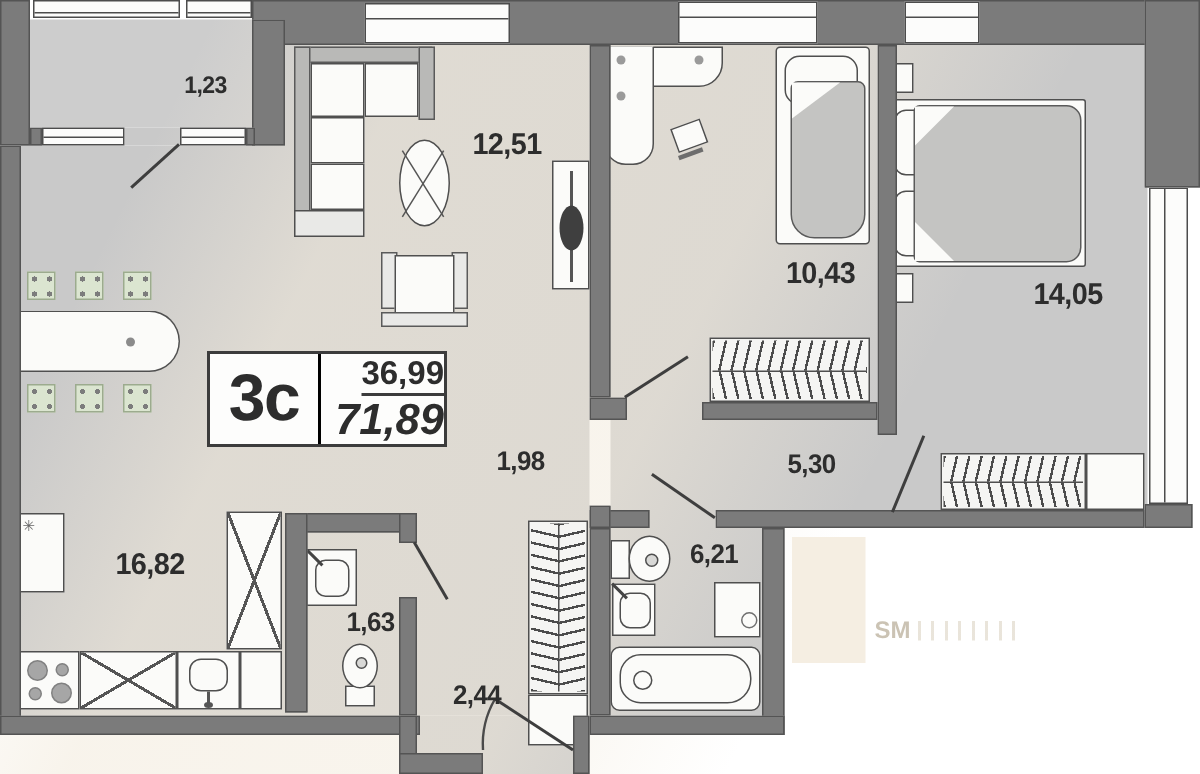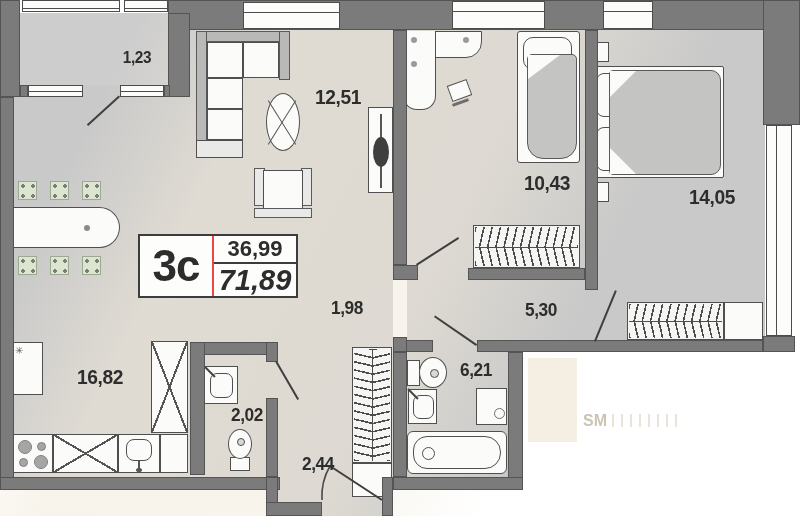--- a/index.html
+++ b/index.html
@@ -35,23 +35,23 @@
       radial-gradient(circle 1.8px at 14px 4px,#7c7c7c 97%,transparent),
       radial-gradient(circle 1.8px at 4px 14px,#7c7c7c 97%,transparent),
       radial-gradient(circle 1.8px at 14px 14px,#7c7c7c 97%,transparent);}
   .dotc{position:absolute;border-radius:50%;background:#9a9a9a;}
   .oval{border-radius:50%;}
   .burn{position:absolute;border-radius:50%;background:#a6a6a6;border:1px solid #818181;box-sizing:border-box;}
   .xl{position:absolute;height:0;border-top:1.6px solid #555;transform-origin:center;}
   .tri{position:absolute;width:0;height:0;}
   .stamp{position:absolute;left:138px;top:234px;width:160px;height:64px;background:#fdfdfc;
          border:2px solid #3c3c3c;box-sizing:border-box;display:flex;z-index:8;color:#2d2d2d;}
-  .stamp .cell-type{width:72px;border-right:2px solid #ef4444;display:flex;align-items:center;justify-content:center;
+  .stamp .cell-type{width:72px;border-right:2px solid #000000;display:flex;align-items:center;justify-content:center;
          font-size:44px;font-weight:700;letter-spacing:-1px;}
-  .stamp .col{flex:1;display:flex;flex-direction:column;}
+  .stamp .col{flex:1;display:flex;flex-direction:column;align-items:flex-end;}
   .stamp .cell-a{height:27px;border-bottom:2px solid #3c3c3c;display:flex;align-items:center;justify-content:center;
          font-size:22px;font-weight:700;}
   .stamp .cell-b{flex:1;display:flex;align-items:center;justify-content:center;font-size:29px;font-weight:700;font-style:italic;}
   .wm{position:absolute;z-index:1;color:rgba(168,155,130,.6);font-weight:700;}
 </style>
 </head>
 <body>
 
 <div class="plan">
 
@@ -270,21 +270,21 @@
     <path d="M62 36 L10 2" fill="none" stroke="#3e3e3e" stroke-width="2"></path>
   </svg>
 
   <div class="lbl" style="left:137px;top:58px;font-size:16px;">1,23</div>
   <div class="lbl" style="left:338px;top:97px;font-size:20px;">12,51</div>
   <div class="lbl" style="left:547px;top:183px;font-size:20px;">10,43</div>
   <div class="lbl" style="left:712px;top:197px;font-size:20px;">14,05</div>
   <div class="lbl" style="left:347px;top:308px;font-size:18px;">1,98</div>
   <div class="lbl" style="left:541px;top:310px;font-size:18px;">5,30</div>
   <div class="lbl" style="left:100px;top:377px;font-size:20px;">16,82</div>
-  <div class="lbl" style="left:247px;top:415px;font-size:18px;">2,02</div>
+  <div class="lbl" style="left:247px;top:415px;font-size:18px;">1,63</div>
   <div class="lbl" style="left:318px;top:464px;font-size:18px;">2,44</div>
   <div class="lbl" style="left:476px;top:370px;font-size:18px;">6,21</div>
 
   <div class="stamp">
     <div class="cell-type">3c</div>
     <div class="col">
       <div class="cell-a">36,99</div>
       <div class="cell-b">71,89</div>
     </div>
   </div>

